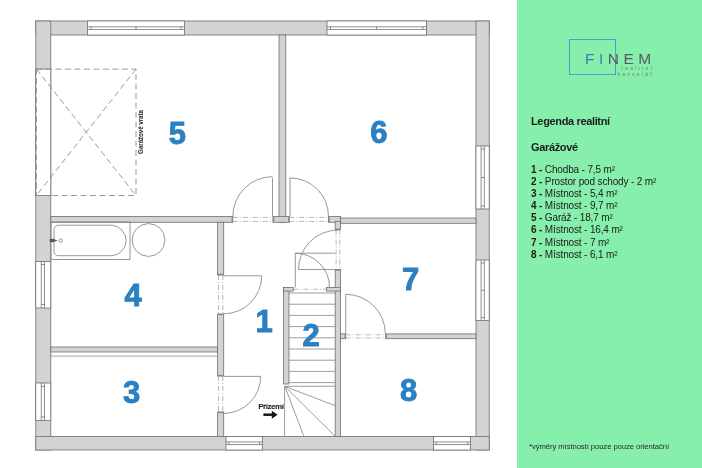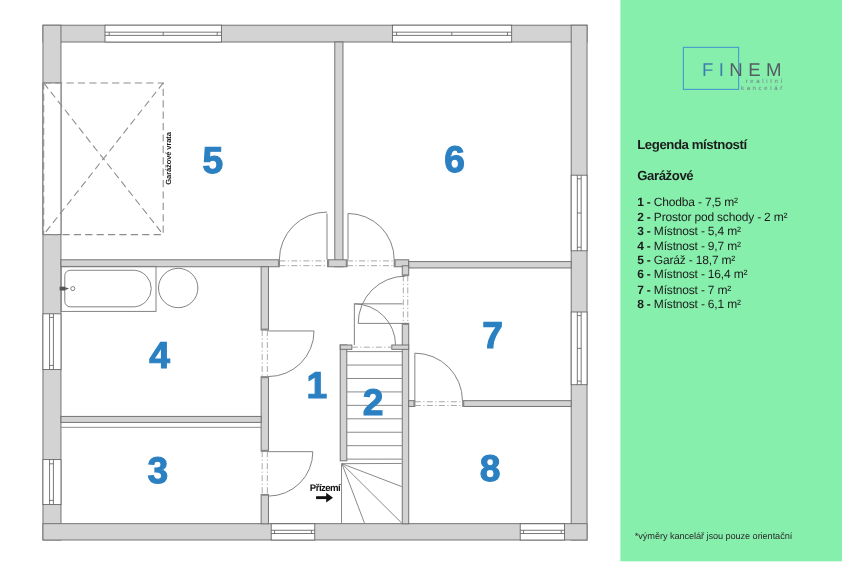--- a/index.html
+++ b/index.html
@@ -165,29 +165,29 @@
 </svg>
 
 <div id="side">
   <div class="logo">
     <div class="logobox"></div>
     <div class="logotxt"><b>FI</b>NEM</div>
     <div class="logosub" style="top:25.5px;">realitní</div>
     <div class="logosub" style="top:32px;">kancelář</div>
   </div>
   <div class="txt" style="top:115px;">
-      <h3>Legenda místností</h3>
+      <h3>Legenda realitní</h3>
     </div>
   <div class="txt" style="top:141px;">
       <h3>Garážové</h3>
     </div>
   <div class="txt list" style="top:164px;">
     <b>1 -</b> Chodba - 7,5 m²<br>
     <b>2 -</b> Prostor pod schody - 2 m²<br>
     <b>3 -</b> Místnost - 5,4 m²<br>
     <b>4 -</b> Místnost - 9,7 m²<br>
     <b>5 -</b> Garáž - 18,7 m²<br>
     <b>6 -</b> Místnost - 16,4 m²<br>
     <b>7 -</b> Místnost - 7 m²<br>
     <b>8 -</b> Místnost - 6,1 m²
   </div>
-  <div class="foot">*výměry kancelář jsou pouze orientační</div>
+  <div class="foot">*výměry místností pouze pouze orientační</div>
 </div>
 
 </body></html>

